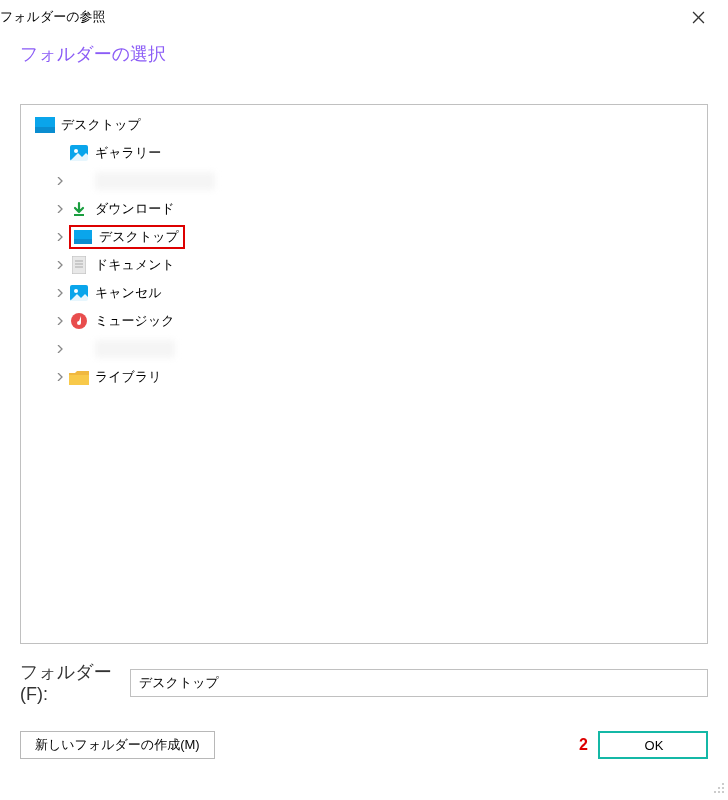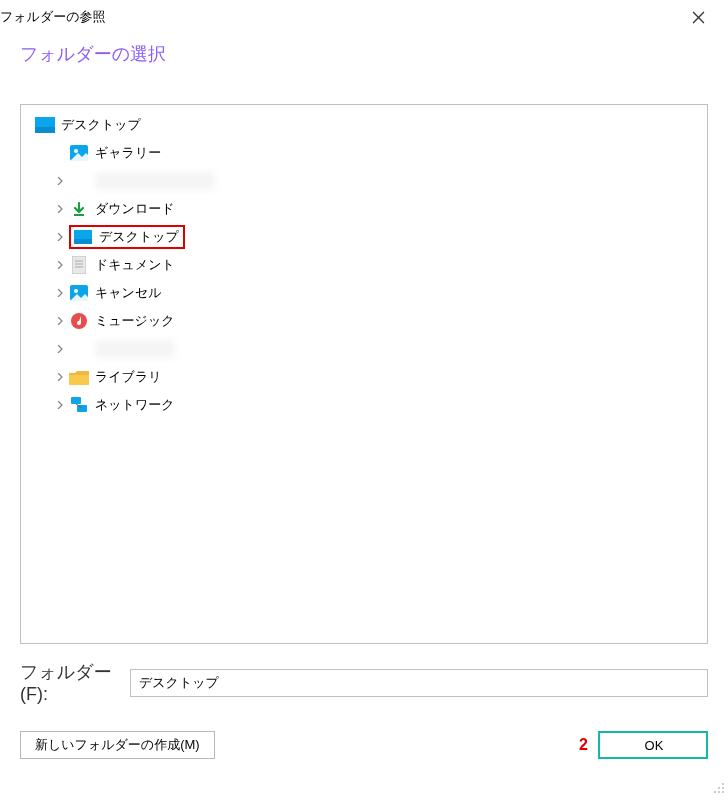--- a/index.html
+++ b/index.html
@@ -321,35 +321,20 @@
     </span>
     <span class="icon">
       <svg width="20" height="16" viewBox="0 0 20 16">
         <path d="M0 4 L6 4 L8 6 L20 6 L20 16 L0 16 Z" fill="#f8c94a"></path>
         <path d="M0 4 L6 4 L8 2 L20 2 L20 6 L0 6 Z" fill="#f0b840"></path>
       </svg>
     </span>
     <span class="label">ライブラリ</span>
   </div>
 
-  <div class="tree-item indent-2">
-    <span class="chevron">
-      <svg width="8" height="8" viewBox="0 0 8 8">
-          <path d="M2 0 L6 4 L2 8" fill="none" stroke="#888" stroke-width="1.3"></path>
-        </svg>
-    </span>
-    <span class="icon">
-      <svg width="20" height="18" viewBox="0 0 20 18">
-        <rect x="2" y="1" width="10" height="7" rx="1" fill="#0aa5eb"></rect>
-        <rect x="8" y="9" width="10" height="7" rx="1" fill="#0aa5eb"></rect>
-        <line x1="7" y1="8" x2="13" y2="12" stroke="#666" stroke-width="1"></line>
-      </svg>
-    </span>
-    <span class="label">ネットワーク</span>
-  </div>
 
 </div>
 
 <div class="folder-field-row">
   <span class="folder-field-label">フォルダー(F):</span>
   <input class="folder-field-input" type="text" value="デスクトップ" style="">
 </div>
 
 <div class="button-row">
   <div class="left">

